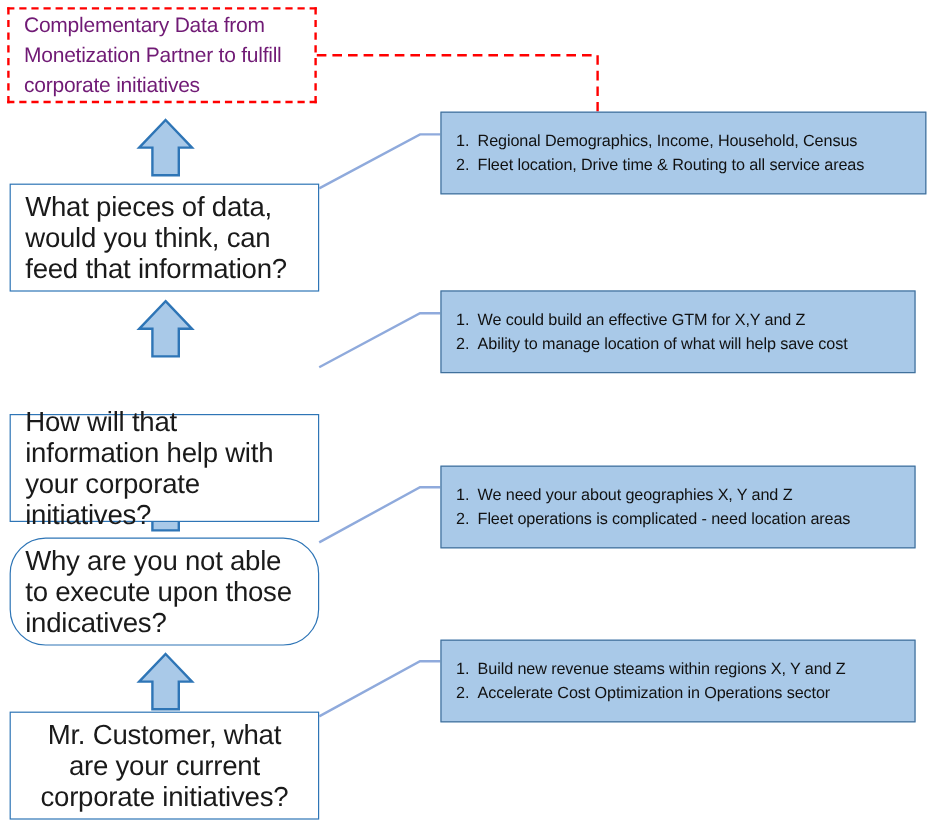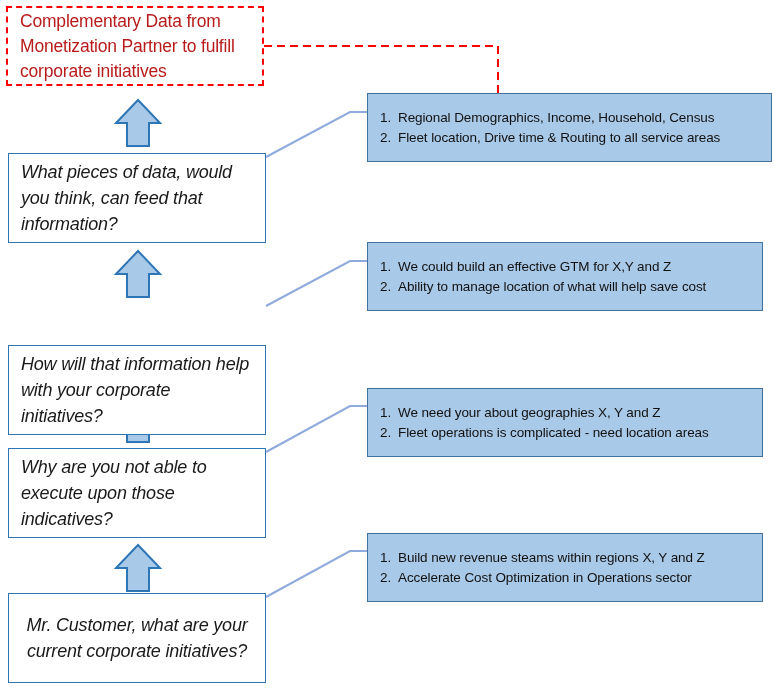--- a/index.html
+++ b/index.html
@@ -33,44 +33,43 @@
     top: 6px;
     width: 258px;
     height: 80px;
     border: 2px dashed #ff0000;
     box-sizing: border-box;
     display: flex;
     align-items: center;
     padding: 0 12px;
   }
   .callout-text {
-    color: #b91c1c;
+    color: #701a75;
     font-size: 17.5px;
     line-height: 25px;
     letter-spacing: -0.2px;
   }
 
   
   .q-box {
     position: absolute;
     left: 8px;
     width: 258px;
     border: 1.5px solid #2e75b6;
     background: #ffffff;
     box-sizing: border-box;
     display: flex;
     align-items: center;
     padding: 0 12px;
   }
   .q-text {
     color: #1a1a1a;
-    font-size: 18px;
+    font-size: 23px;
     line-height: 26px;
     letter-spacing: -0.2px;
-    font-style: italic;
   }
 
   
   .a-box {
     position: absolute;
     background: #a9c9e8;
     border: 1.5px solid #41719c;
     box-sizing: border-box;
     display: flex;
     flex-direction: column;
@@ -153,21 +152,21 @@
   </div>
 
   <div class="q-box" style="top:153px; height:90px;">
     <div class="q-text">What pieces of data, would you think, can feed that information?</div>
   </div>
 
   <div class="q-box" style="top:302px; height:90px;margin-top:43px;">
     <div class="q-text">How will that information help with your corporate initiatives?</div>
   </div>
 
-  <div class="q-box" style="top:448px; height:90px;">
+  <div class="q-box" style="top:448px; height:90px;border-radius:30px;">
     <div class="q-text">Why are you not able to execute upon those indicatives?</div>
   </div>
 
   <div class="q-box" style="top:593px; height:90px;text-align:center;">
     <div class="q-text">Mr. Customer, what are your current corporate initiatives?</div>
   </div>
 
   <div class="a-box" style="left:367px; top:93px; width:405px; height:69px;">
     <ul class="a-list">
       <li class="a-item">

